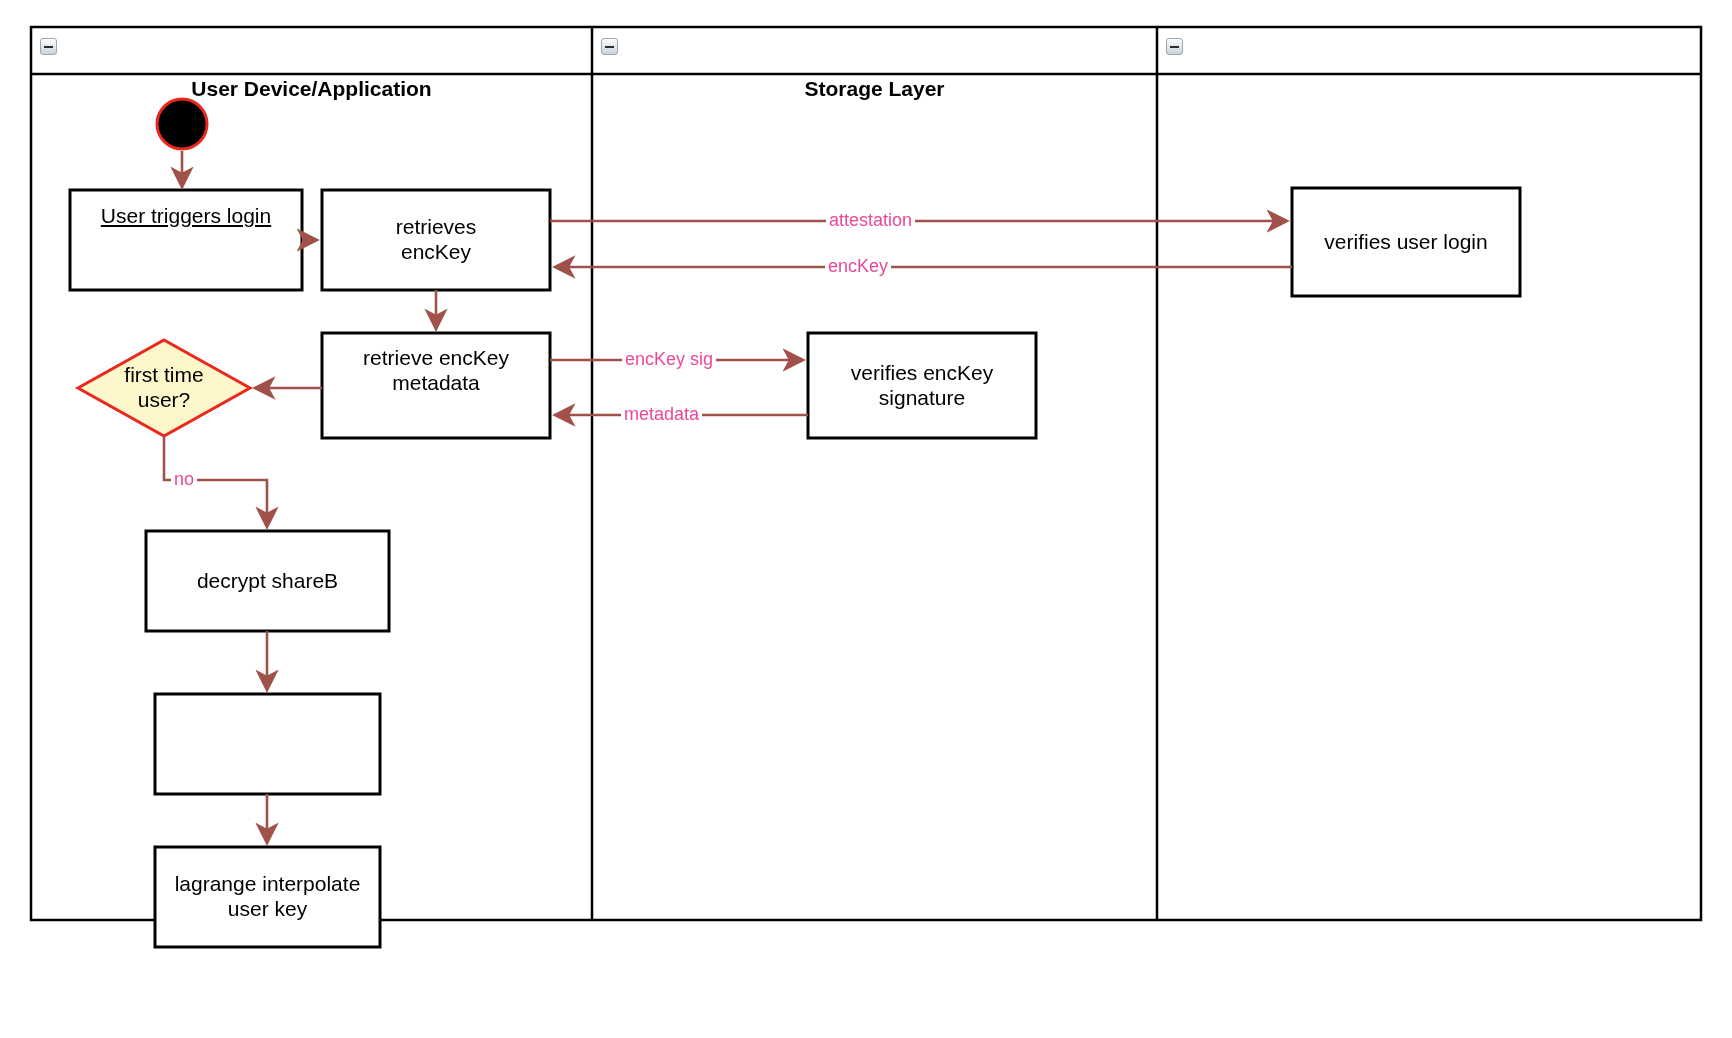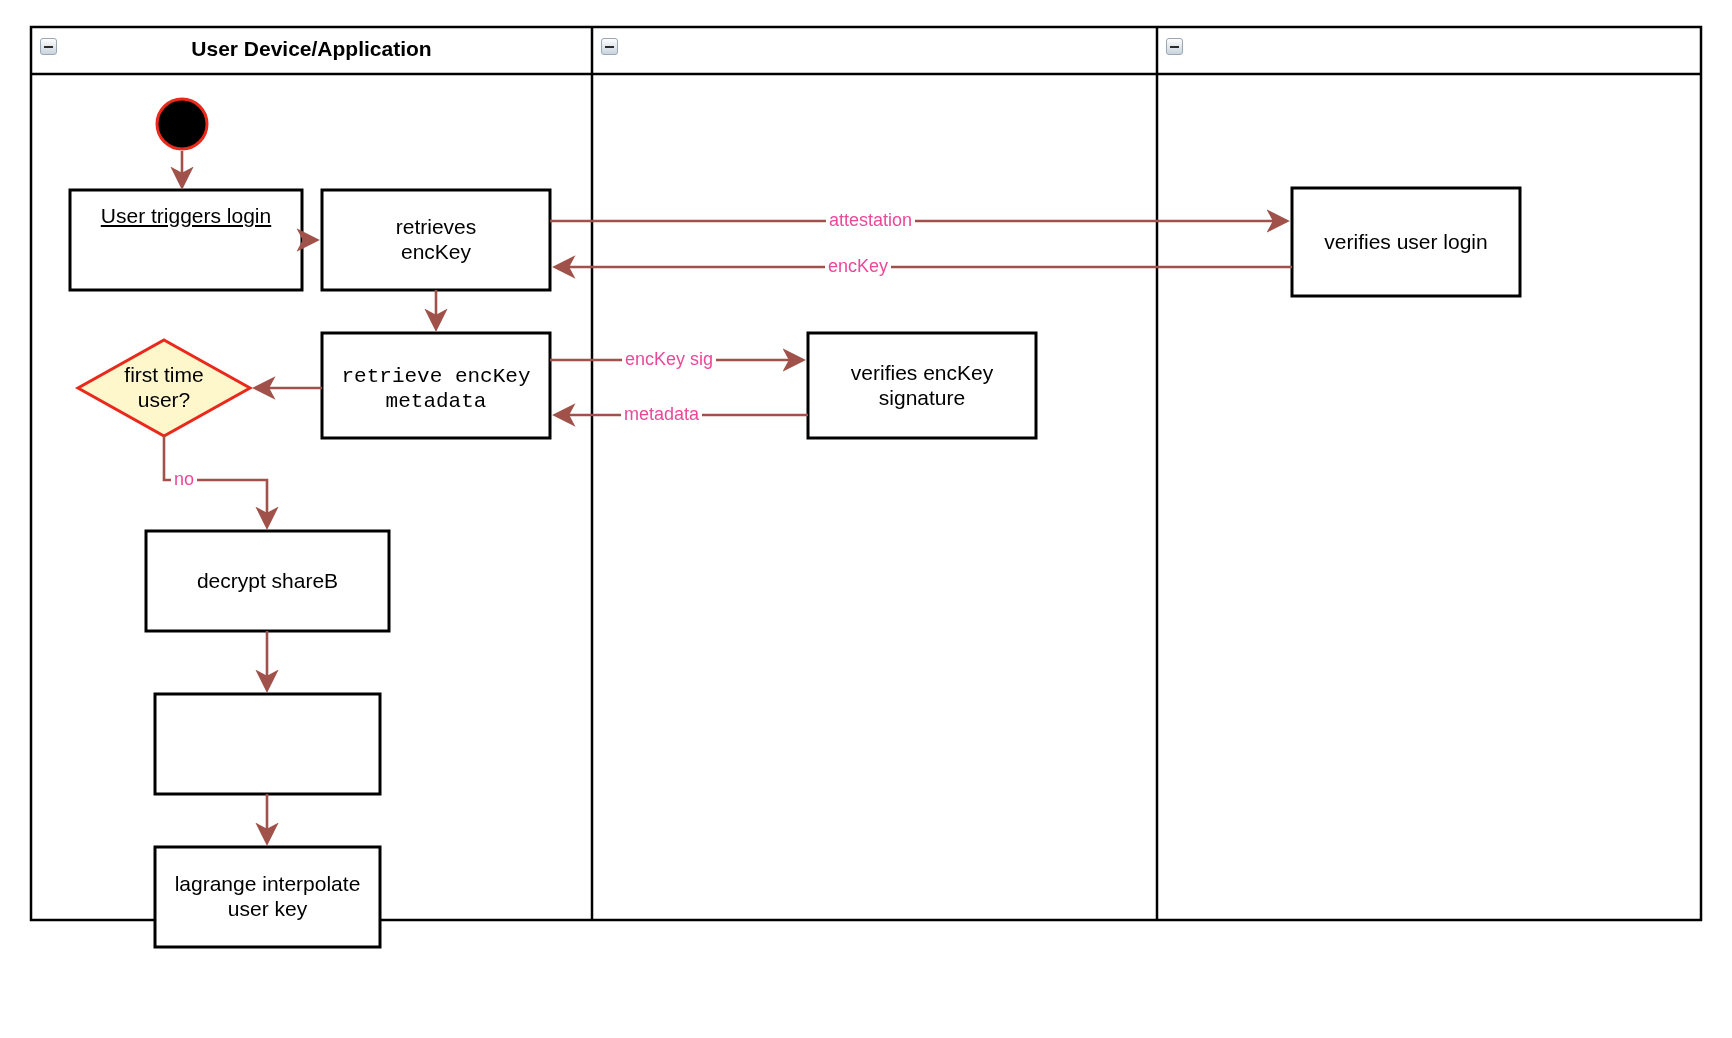--- a/index.html
+++ b/index.html
@@ -23,20 +23,21 @@
     height: 1038px;
   }
   .lane-title {
     position: absolute;
     font-size: 21px;
     font-weight: bold;
     color: #000000;
     text-align: center;
     line-height: 1;
     white-space: nowrap;
+    margin-top: 40px;
   }
   .collapse-icon {
     position: absolute;
     width: 17px;
     height: 17px;
     border: 1px solid #9aa7b5;
     border-radius: 3px;
     background: linear-gradient(#fdfdfd, #c9d4de);
     box-sizing: border-box;
   }
@@ -140,27 +141,28 @@
       <path d="M267,631 L267,689" marker-end="url(#arrow)"></path>
 
       <path d="M267,794 L267,842" marker-end="url(#arrow)"></path>
     </g>
   </svg>
 
   <div class="collapse-icon" style="left:40px; top:38px;"></div>
   <div class="lane-title" style="left:31px; top:38px; width:561px;">User Device/Application</div>
 
   <div class="collapse-icon" style="left:601px; top:38px;"></div>
+  <div class="lane-title" style="left:592px; top:38px; width:565px;">Storage Layer</div>
 
   <div class="collapse-icon" style="left:1166px; top:38px;"></div>
 
   <div class="node-label" style="left:70px; top:174px; width:232px; height:84px;text-decoration:underline;">User triggers login</div>
   <div class="node-label" style="left:322px; top:190px; width:228px; height:100px;">retrieves
 encKey</div>
-  <div class="node-label" style="left:322px; top:337px; width:228px; height:105px;font-family:Liberation Mono, monospace;">retrieve encKey
+  <div class="node-label" style="left:322px; top:318px; width:228px; height:105px;">retrieve encKey
 metadata</div>
   <div class="node-label" style="left:78px; top:340px; width:172px; height:96px;">first time
 user?</div>
   <div class="node-label" style="left:146px; top:531px; width:243px; height:100px;">decrypt shareB</div>
   <div class="node-label" style="left:150px; top:847px; width:235px; height:100px;">lagrange interpolate
 user key</div>
   <div class="node-label" style="left:1292px; top:188px; width:228px; height:108px;">verifies user login</div>
   <div class="node-label" style="left:808px; top:333px; width:228px; height:105px;">verifies encKey
 signature</div>
 

